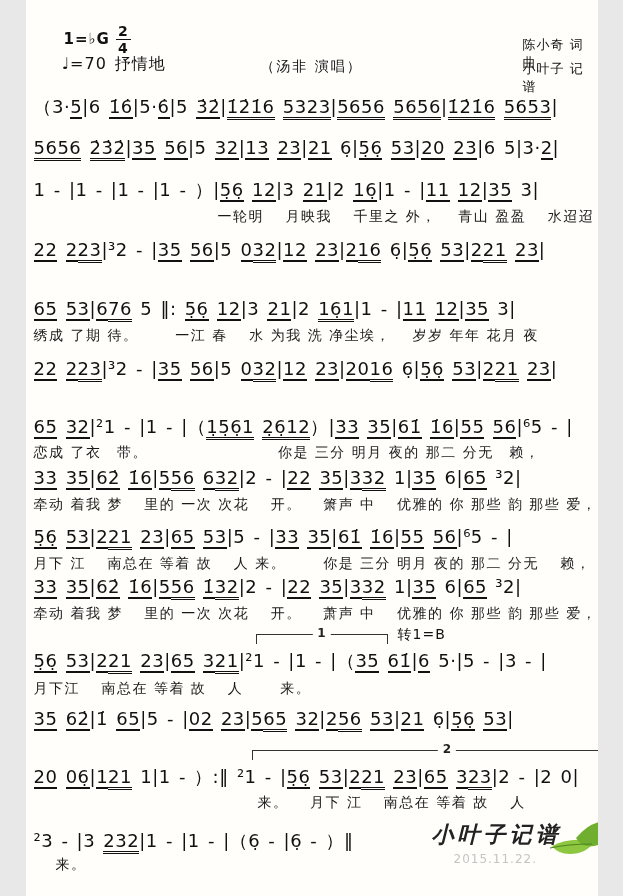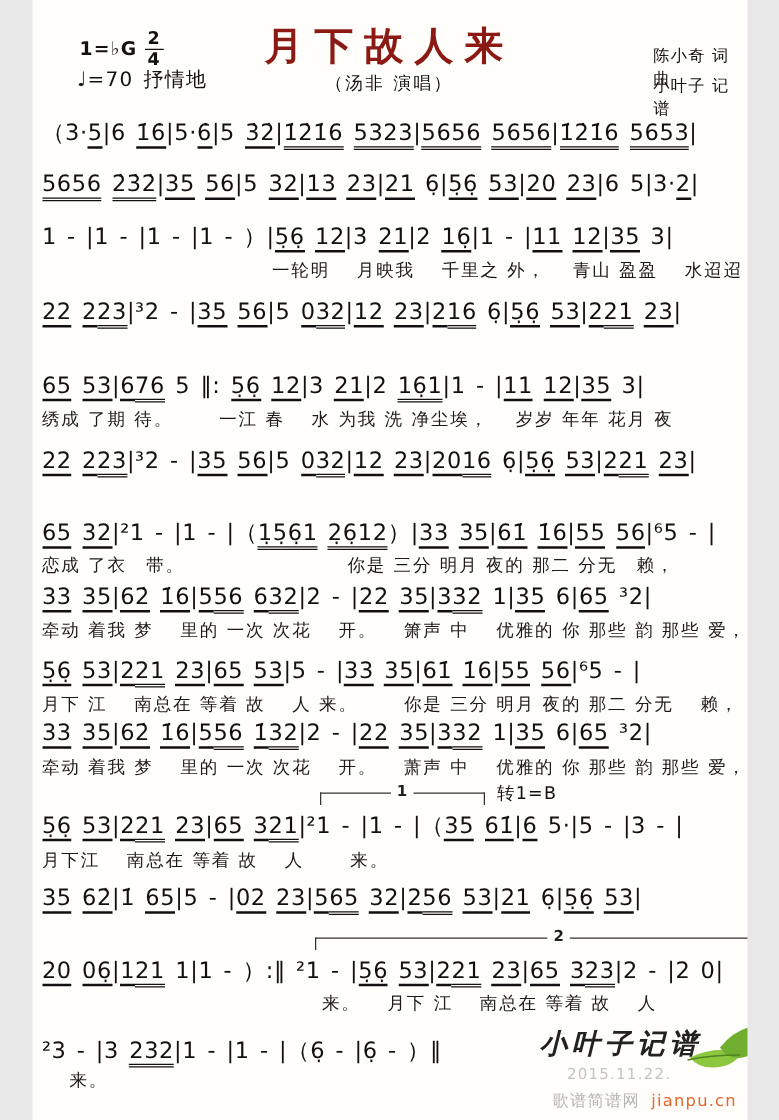--- a/index.html
+++ b/index.html
@@ -50,21 +50,20 @@
 <body>
 
 <div class="page">
 
   <div class="keysig">
     <span>1=♭G</span><span class="meter"><span class="num">2</span><span class="den">4</span></span>
   </div>
   <div class="tempo">
     <span>♩=70</span><span class="expression">抒情地</span>
   </div>
-  <div class="title">月下故人来</div>
   <div class="subtitle">（汤非 演唱）</div>
   <div class="credit1">陈小奇 词曲</div>
   <div class="credit2">小叶子 记谱</div>
 
   <div class="notes l1"><span>（3·</span><span class="u1">5</span><span>|6 </span><span class="u1">1̇6̇</span><span>|5·</span><span class="u1">6̇</span><span>|5 </span><span class="u1">3̇2̇</span><span>|</span><span class="u2">1̇2̇1̇6</span><span> </span><span class="u2">5323</span><span>|</span><span class="u2">5656</span><span> </span><span class="u2">5656</span><span>|</span><span class="u2">1̇2̇1̇6</span><span> </span><span class="u2">5653</span><span>|</span></div>
   <div class="notes l2"><span class="u2">5656</span><span> </span><span class="u2">2̇3̇2̇</span><span>|</span><span class="u1">35</span><span> </span><span class="u1">56</span><span>|5 </span><span class="u1">32</span><span>|</span><span class="u1">13</span><span> </span><span class="u1">23</span><span>|</span><span class="u1">21</span><span> 6̣|</span><span class="u1">5̣6̣</span><span> </span><span class="u1">53</span><span>|</span><span class="u1">20</span><span> </span><span class="u1">23</span><span>|6 5|3·</span><span class="u1">2</span><span>|</span></div>
   <div class="notes l3"><span>1 - |1 - |1 - |1 - ）|</span><span class="u1">5̣6̣</span><span> </span><span class="u1">12</span><span>|3 </span><span class="u1">21</span><span>|2 </span><span class="u1">16̣</span><span>|1 - |</span><span class="u1">11</span><span> </span><span class="u1">12</span><span>|</span><span class="u1">35</span><span> 3|</span></div>
   <div class="lyr ly3">一轮明　 月映我　 千里之 外，　 青山 盈盈　 水迢迢</div>
   <div class="notes l4"><span class="u1">22</span><span> </span><span class="u1">2</span><span class="u2">23</span><span>|³2 - |</span><span class="u1">35</span><span> </span><span class="u1">56</span><span>|5 </span><span class="u1">0</span><span class="u2">32</span><span>|</span><span class="u1">12</span><span> </span><span class="u1">23</span><span>|</span><span class="u1">2</span><span class="u2">16</span><span> 6̣|</span><span class="u1">5̣6̣</span><span> </span><span class="u1">53</span><span>|</span><span class="u1">2</span><span class="u2">21</span><span> </span><span class="u1">23</span><span>|</span></div>
   <div class="notes l5"><span class="u1">65</span><span> </span><span class="u1">53</span><span>|</span><span class="u1">6</span><span class="u2">76</span><span> 5 ‖: </span><span class="u1">5̣6̣</span><span> </span><span class="u1">12</span><span>|3 </span><span class="u1">21</span><span>|2 </span><span class="u2">16̣1</span><span>|1 - |</span><span class="u1">11</span><span> </span><span class="u1">12</span><span>|</span><span class="u1">35</span><span> 3|</span></div>
@@ -97,17 +96,13 @@
   <div class="notes l14"><span>²3 - |3 </span><span class="u2">232</span><span>|1 - |1 - |（6̣ - |6̣ - ）‖</span></div>
   <div class="lyr ly14">来。</div>
 
   <div class="scribe">小叶子记谱</div>
   <div class="tdate">2015.11.22.</div>
   <svg class="leaves" width="84" height="60" viewBox="0 0 84 60">
     <path d="M10 38 Q30 28 52 34 Q44 46 28 46 Q16 46 10 38 Z" fill="#8dc63f"></path>
     <path d="M34 30 Q52 8 76 14 Q72 34 52 38 Q40 40 34 30 Z" fill="#6fae2e"></path>
     <path d="M8 40 Q26 36 50 36" stroke="#4e8420" stroke-width="1.2" fill="none"></path>
   </svg>
-  <div class="siteline">
-    <span class="sitename">歌谱简谱网</span>
-    <a class="sitedomain" href="#">jianpu.cn</a>
-  </div>
 </div>
 
 </body></html>

